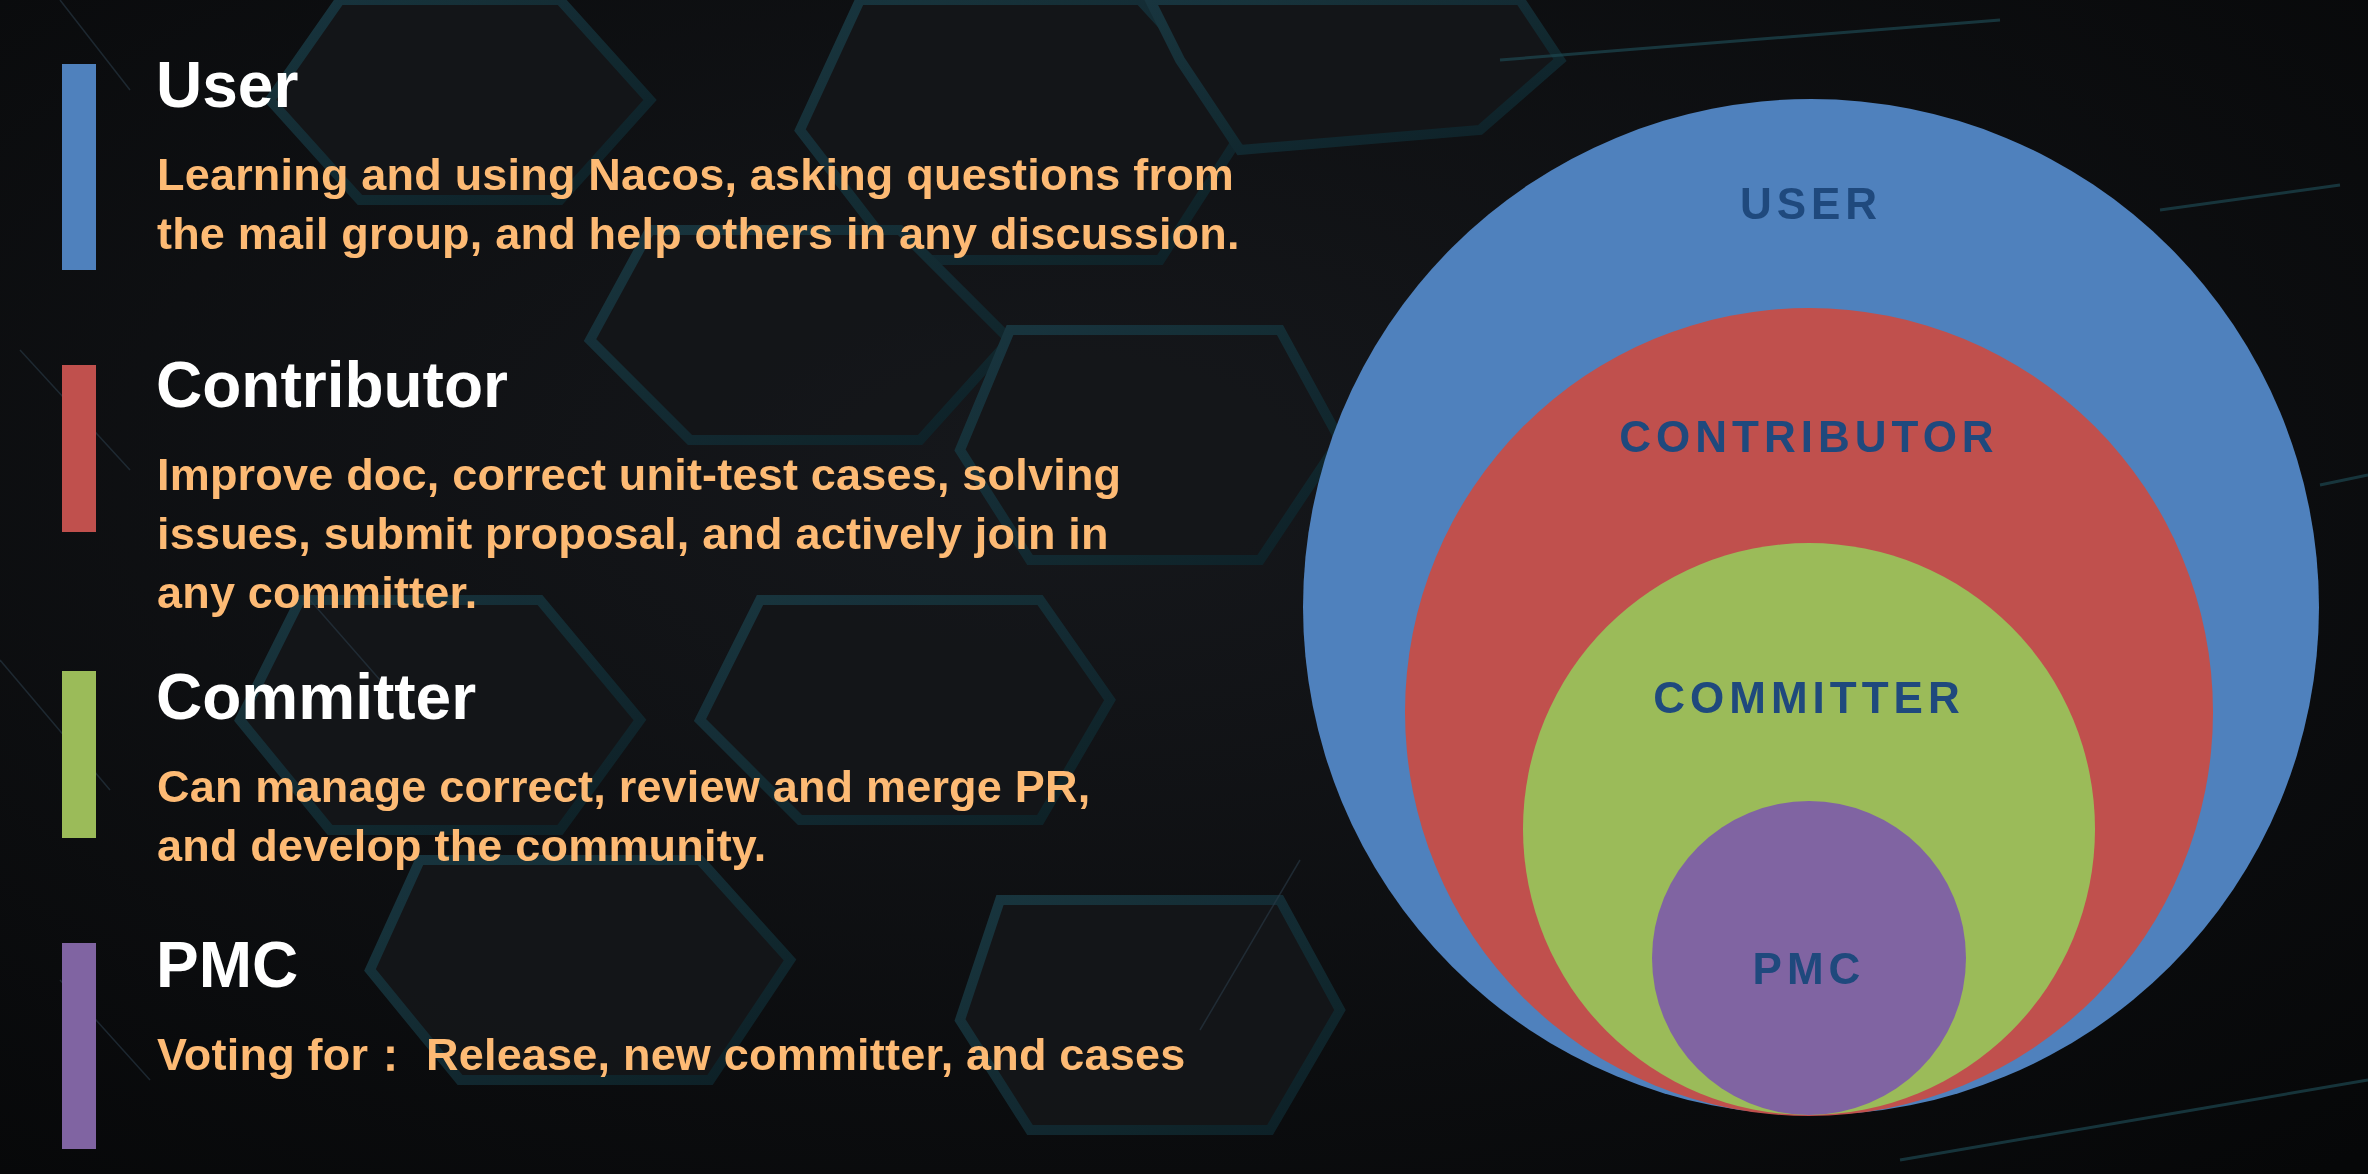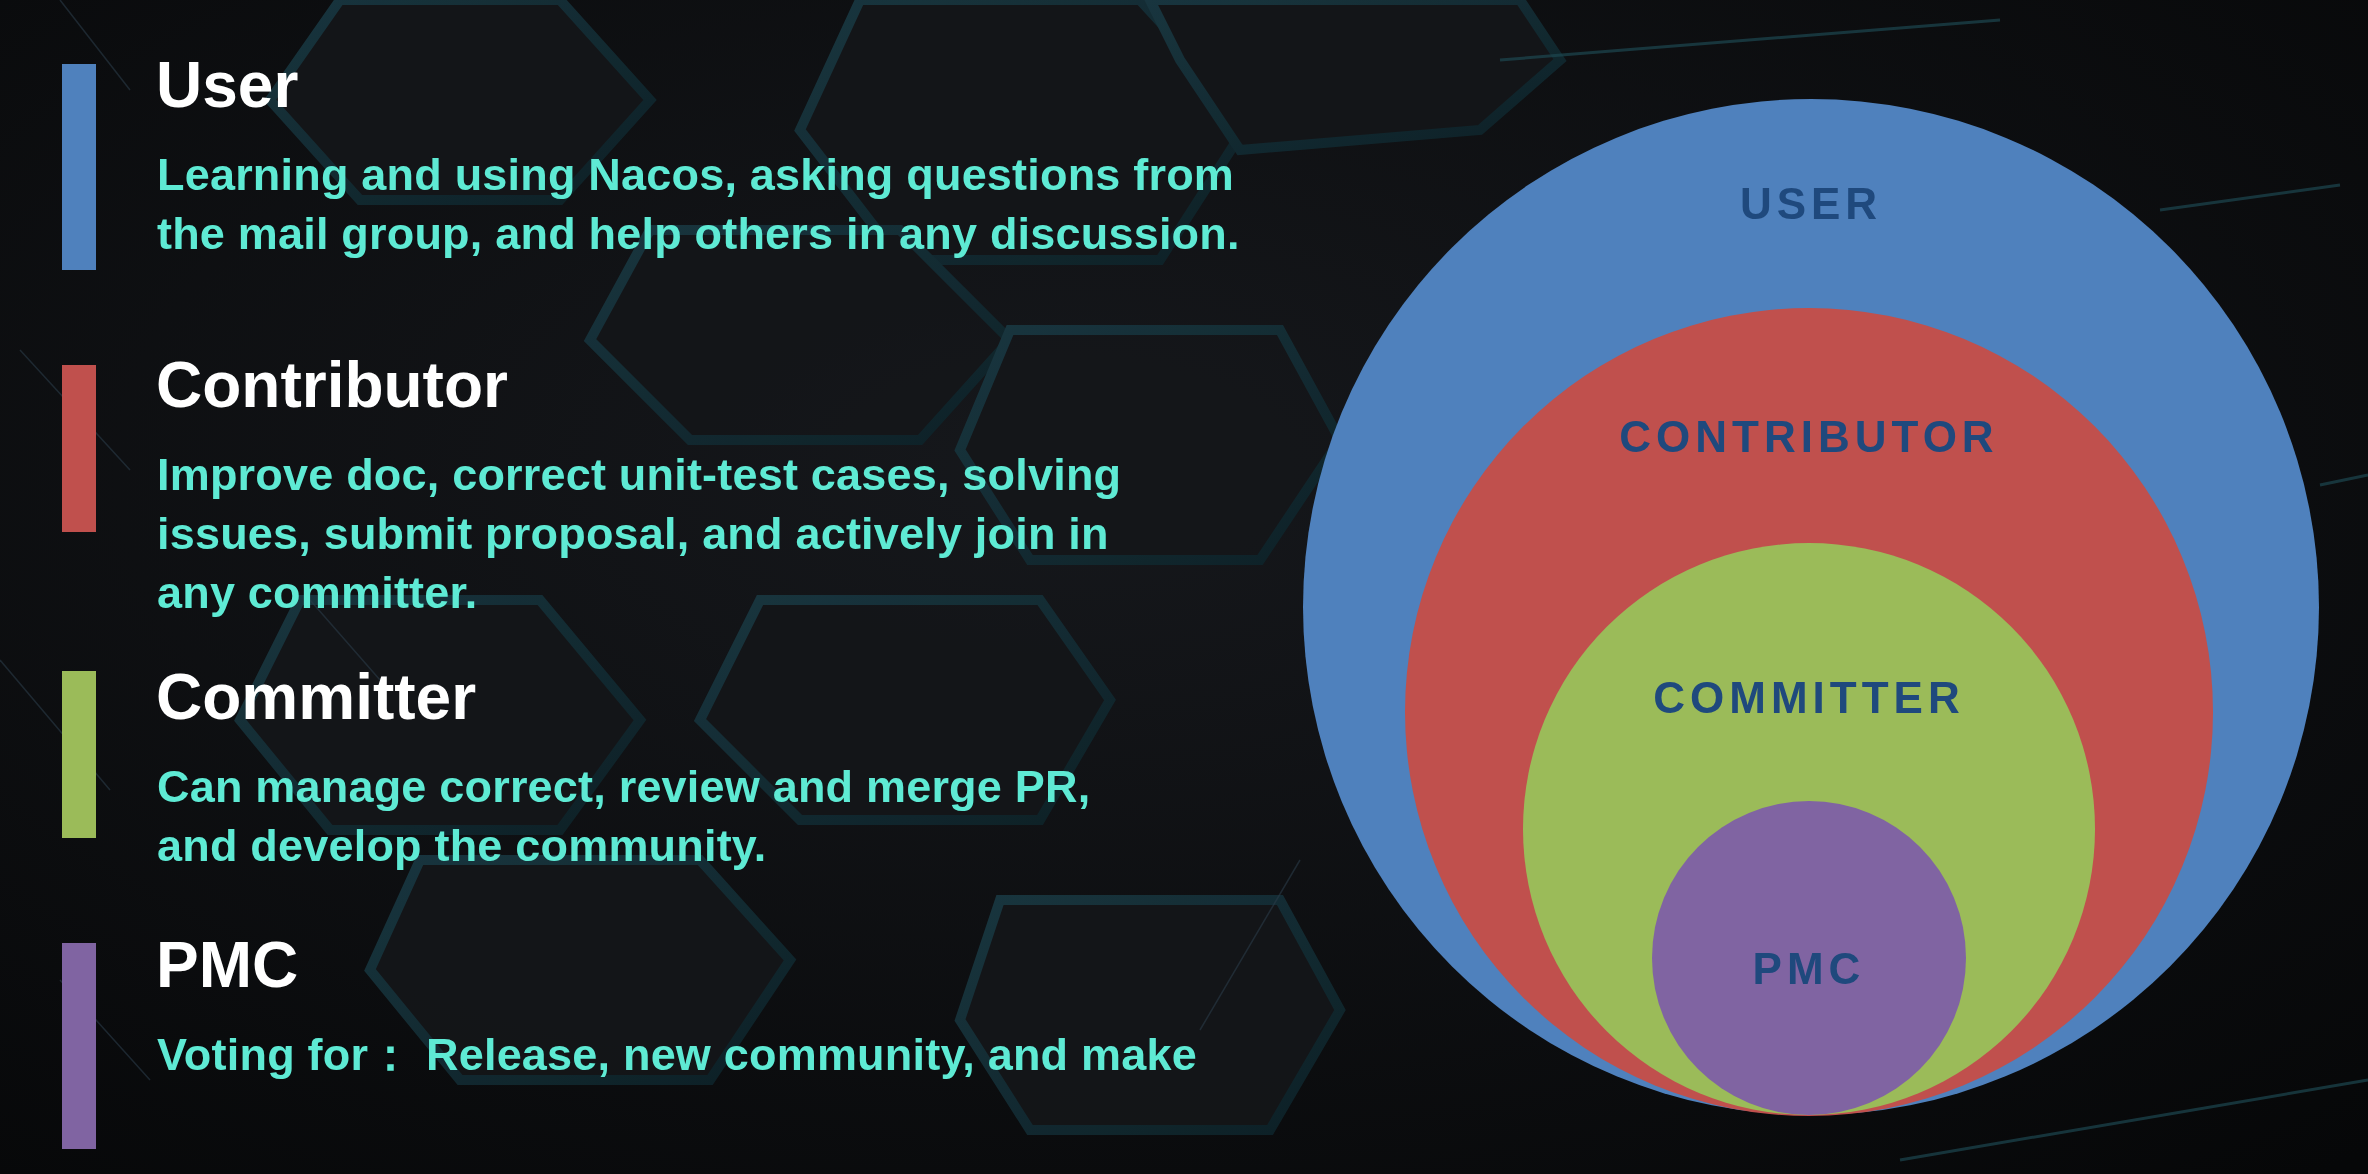--- a/index.html
+++ b/index.html
@@ -38,21 +38,21 @@
       color: #ffffff;
       font-weight: bold;
       font-size: 64px;
       line-height: 64px;
       white-space: nowrap;
     }
     .role-desc {
       position: absolute;
       left: 157px;
       margin: 0;
-      color: #5eead4;
+      color: #fdba74;
       font-weight: bold;
       font-size: 45px;
       line-height: 59px;
       white-space: nowrap;
       letter-spacing: 0.2px;
     }
     .role-desc span {
       display: block;
     }
     .circle {
@@ -140,21 +140,21 @@
   <p class="role-desc" style="top:757px;">
     <span>Can manage correct, review and merge PR,</span>
     <span>and develop the community.</span>
   </p>
 </section>
 
 <section class="role" style="top:0;">
   <div class="bar" style="top:943px;height:206px;background:#8064a2;"></div>
   <h2 class="role-title" style="top:933px;">PMC</h2>
   <p class="role-desc" style="top:1025px;">
-    <span>Voting for：  Release, new community, and make</span>
+    <span>Voting for：  Release, new committer, and cases</span>
   </p>
 </section>
 
 <div>
   <div class="circle" style="left:1303px;top:99px;width:1016px;height:1016px;background:#4f81bd;">
     <div class="circle-label" style="top:83px;">USER</div>
   </div>
   <div class="circle" style="left:1405px;top:308px;width:808px;height:808px;background:#c0504d;">
     <div class="circle-label" style="top:107px;">CONTRIBUTOR</div>
   </div>

